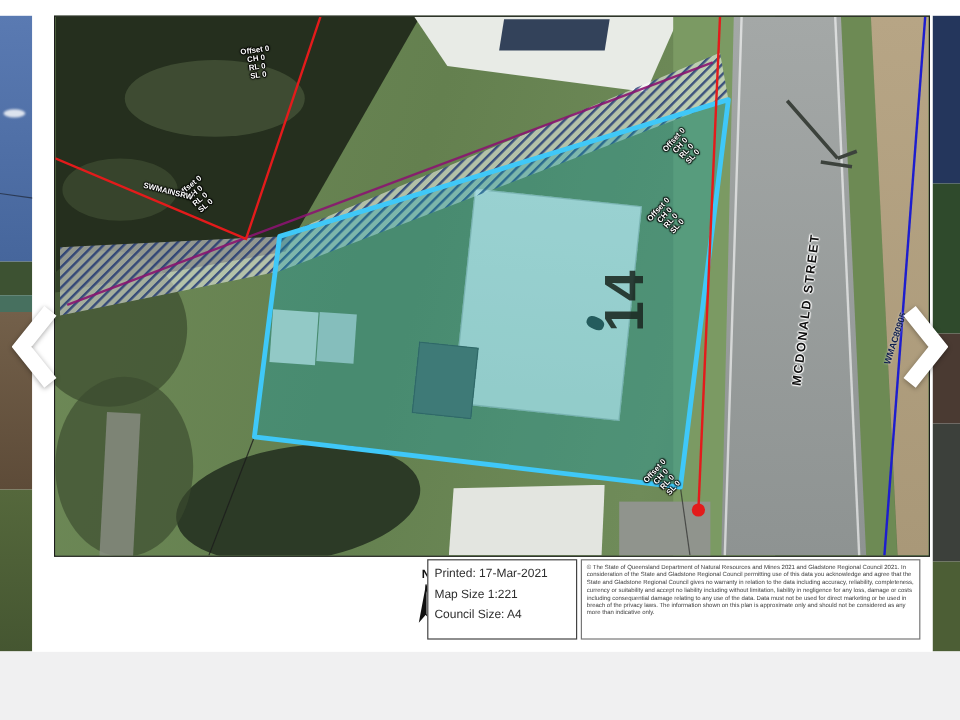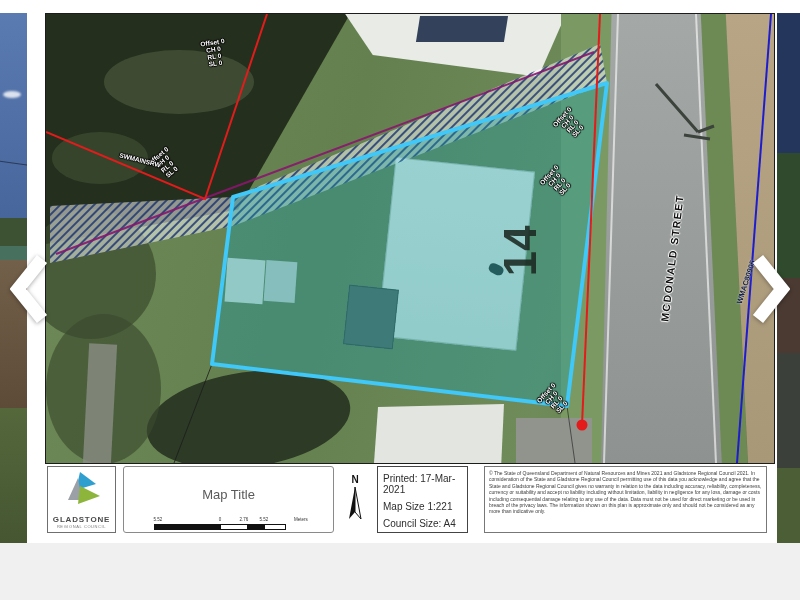--- a/index.html
+++ b/index.html
@@ -118,21 +118,21 @@
   .scale-labels{position:absolute;left:0;top:0;width:100%;height:6px;font-size:4.5px;color:#333;}
   .scale-labels span{position:absolute;transform:translateX(-50%);}
   .sl-a{left:4px;} .sl-b{left:66px;} .sl-c{left:90px;} .sl-d{left:110px;}
   .sl-u{left:140px;transform:none !important;}
   .scale-segs{position:absolute;left:0;top:7px;width:130px;height:4px;border:1px solid #111;
       display:flex;box-sizing:content-box;}
   .seg{height:100%;}
   .seg.k{background:#111;} .seg.w{background:#fff;}
   #north-box{left:344px;top:474px;width:22px;height:56px;text-align:center;}
   #north-n{font-size:10px;font-weight:700;color:#111;}
-  #print-box{left:377px;top:466px;width:91px;height:67px;border-color:#444;}
+  #print-box{left:356px;top:466px;width:125px;height:67px;border-color:#444;}
   #print-box div{margin:6px 0 0 5px;font-size:10px;color:#2e2e2e;}
   #copy-box{left:484px;top:466px;width:283px;height:67px;border-color:#777;}
   #copyright-text{margin:3px 4px;font-size:5px;line-height:1.28;color:#3c3c3c;text-align:left;}
 
   
   .chev{position:absolute;width:40px;height:70px;cursor:pointer;
       filter:drop-shadow(0 1px 2px rgba(0,0,0,.35));}
   #chev-left{left:10px;top:254px;}
   #chev-right{left:750px;top:254px;}
 </style>
@@ -239,48 +239,21 @@
         <span>RL 0</span>
         <span>SL 0</span>
       </div>
       <div class="map-label offset-label" id="label-sw">SWMAINSRW</div>
       <div class="map-label halo-dark" id="label-street">MCDONALD STREET</div>
       <div class="map-label" id="label-lot">14</div>
       <div class="map-label" id="label-wm">WMAC80905</div>
     </div>
   </div>
 
-  <div id="logo-box" class="fbox">
-    <svg width="44" height="40" viewBox="0 0 44 40" style="margin-top:3px">
-      <polygon points="20,2 36,14 16,20" fill="#2f9fd0"></polygon>
-      <polygon points="8,30 18,8 22,30" fill="#9aa0a6"></polygon>
-      <polygon points="20,16 40,26 18,34" fill="#8db53c"></polygon>
-    </svg>
-    <div id="logo-title">GLADSTONE</div>
-    <div id="logo-sub">REGIONAL COUNCIL</div>
-  </div>
-
-  <div id="title-box" class="fbox">
-    <div id="map-title-text">Map Title</div>
-    <div class="scalebar">
-      <div class="scale-labels">
-        <span class="sl-a">5.52</span>
-        <span class="sl-b">0</span>
-        <span class="sl-c">2.76</span>
-        <span class="sl-d">5.52</span>
-        <span class="sl-u">Meters</span>
-      </div>
-      <div class="scale-segs">
-        <div class="seg k" style="width:66px"></div>
-        <div class="seg w" style="width:26px"></div>
-        <div class="seg k" style="width:18px"></div>
-        <div class="seg w" style="width:20px"></div>
-      </div>
-    </div>
-  </div>
+
 
   <div id="north-box" class="abs">
     <div id="north-n">N</div>
     <svg width="16" height="36" viewBox="0 0 16 36">
       <polygon points="8,2 2,34 8,27" fill="#111"></polygon>
       <polygon points="8,2 14,34 8,27" fill="#fff" stroke="#111" stroke-width="1"></polygon>
     </svg>
   </div>
 
   <div id="print-box" class="fbox">

